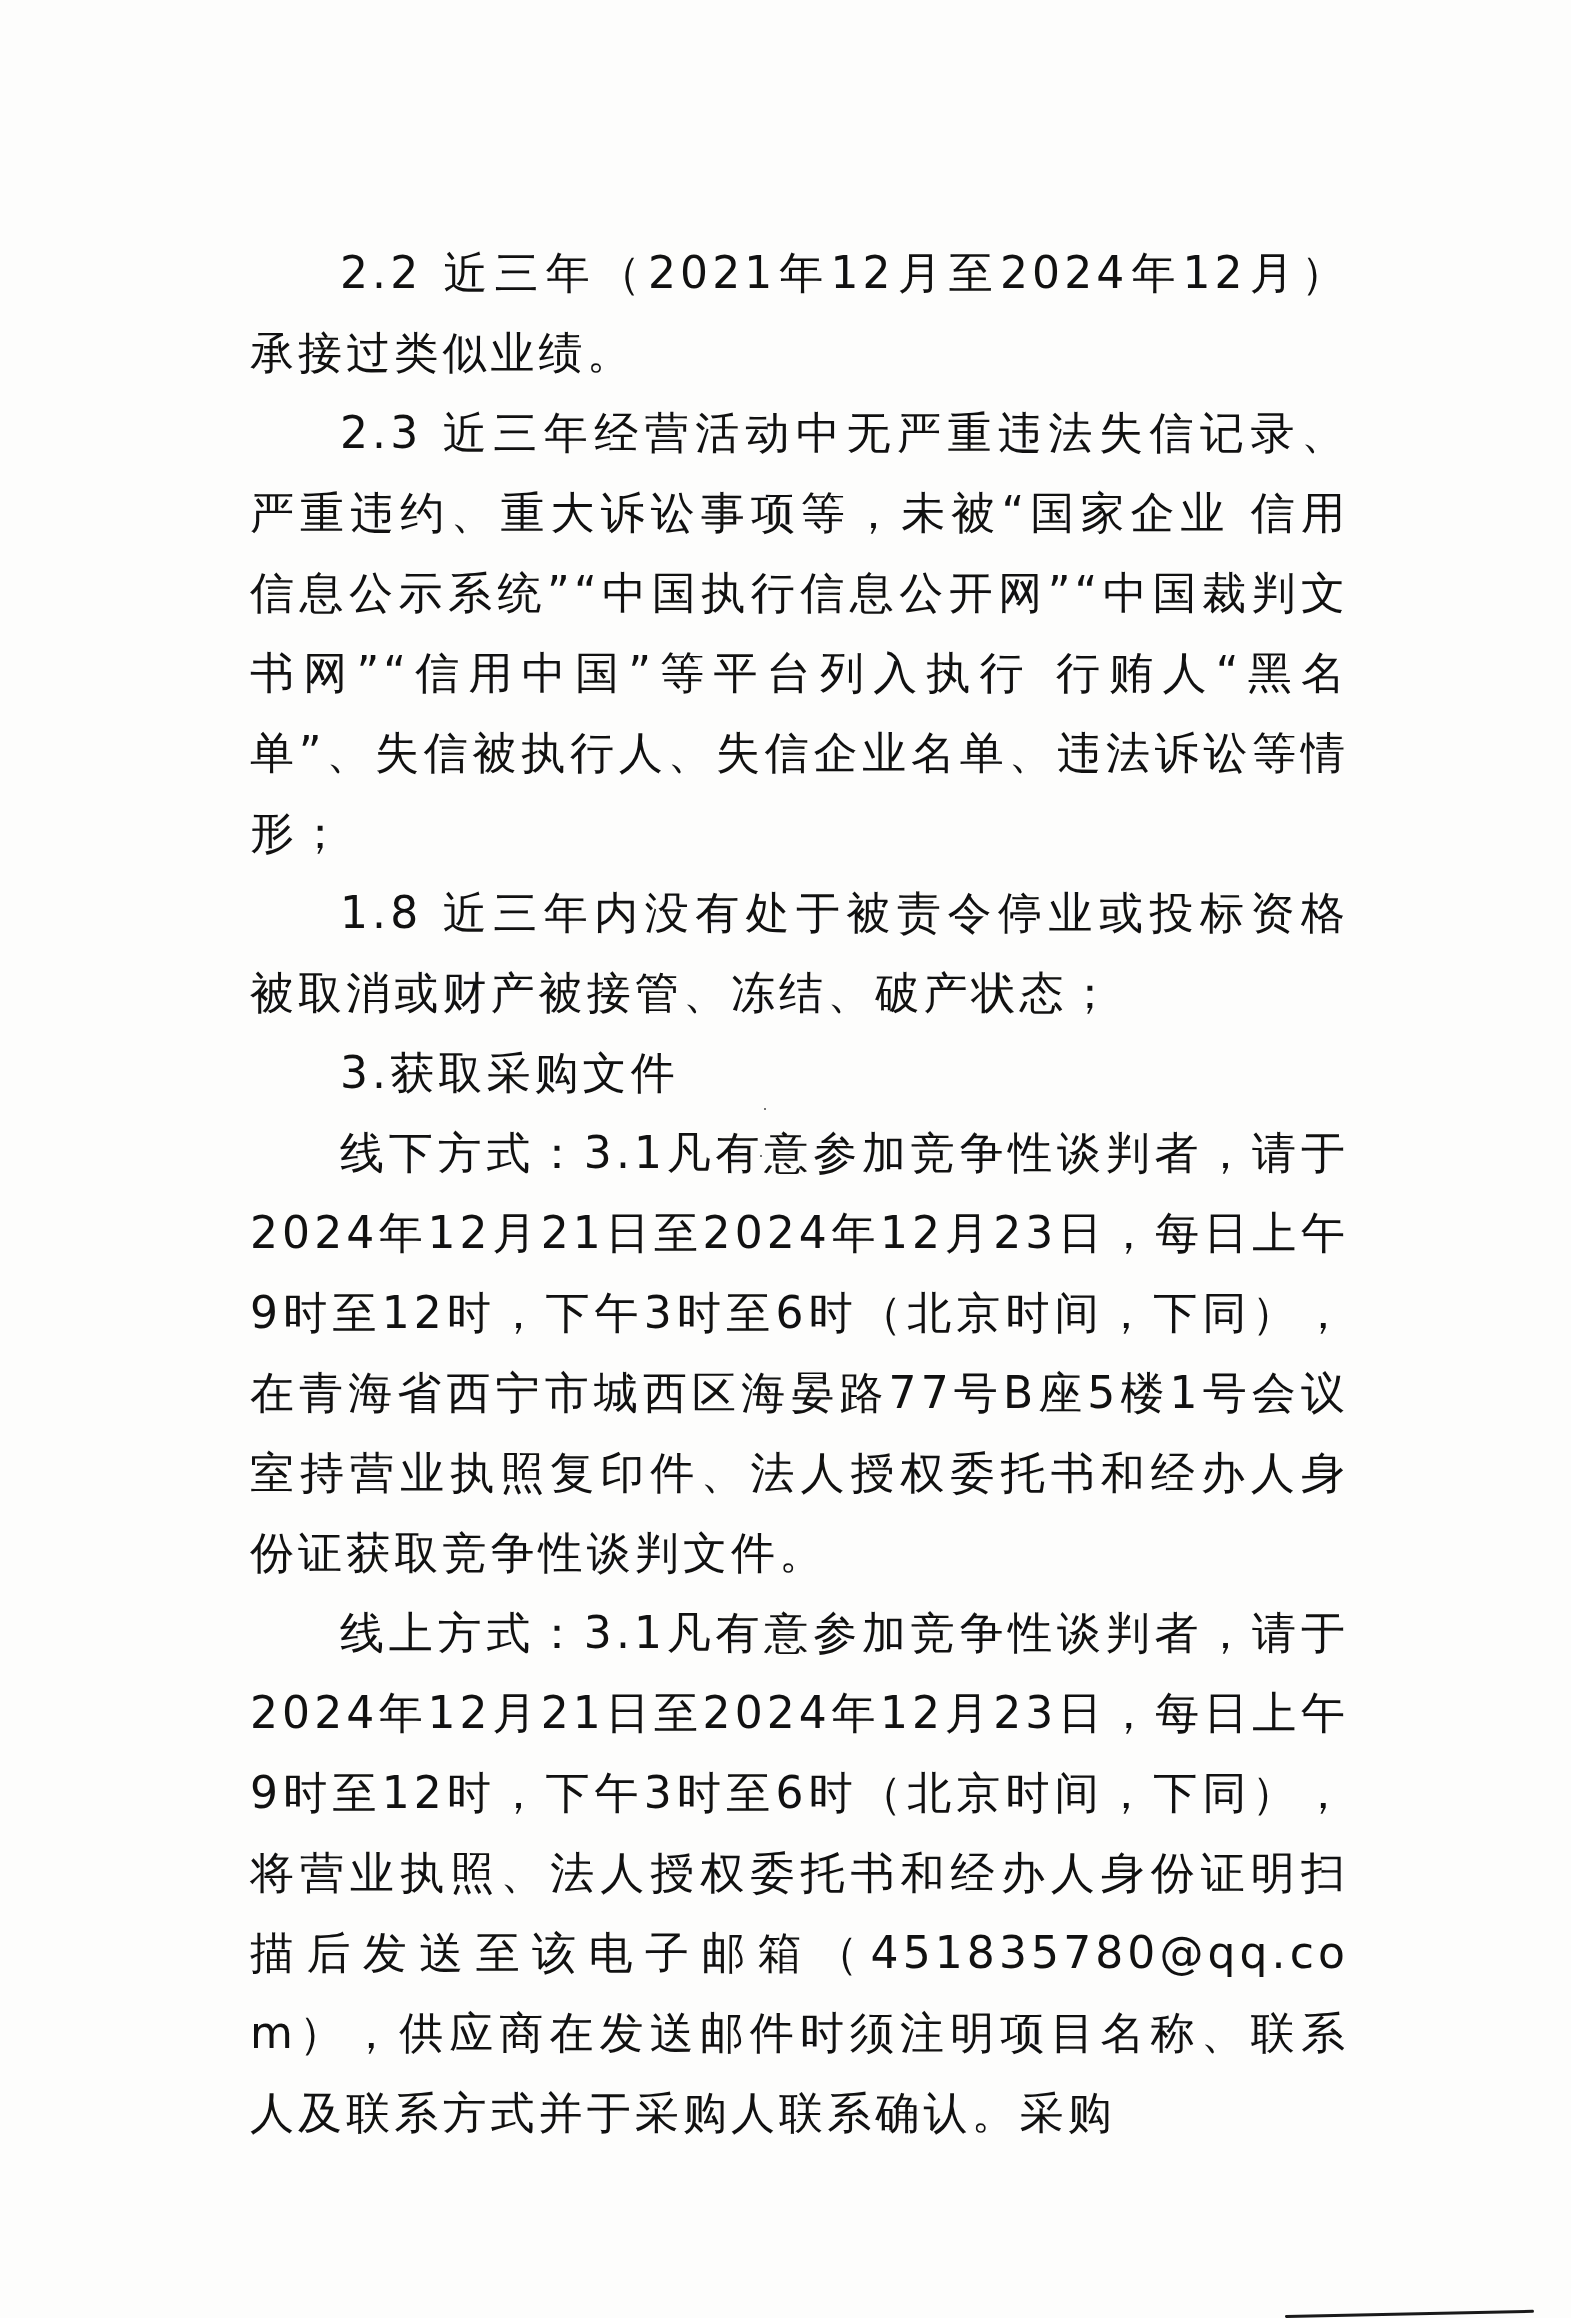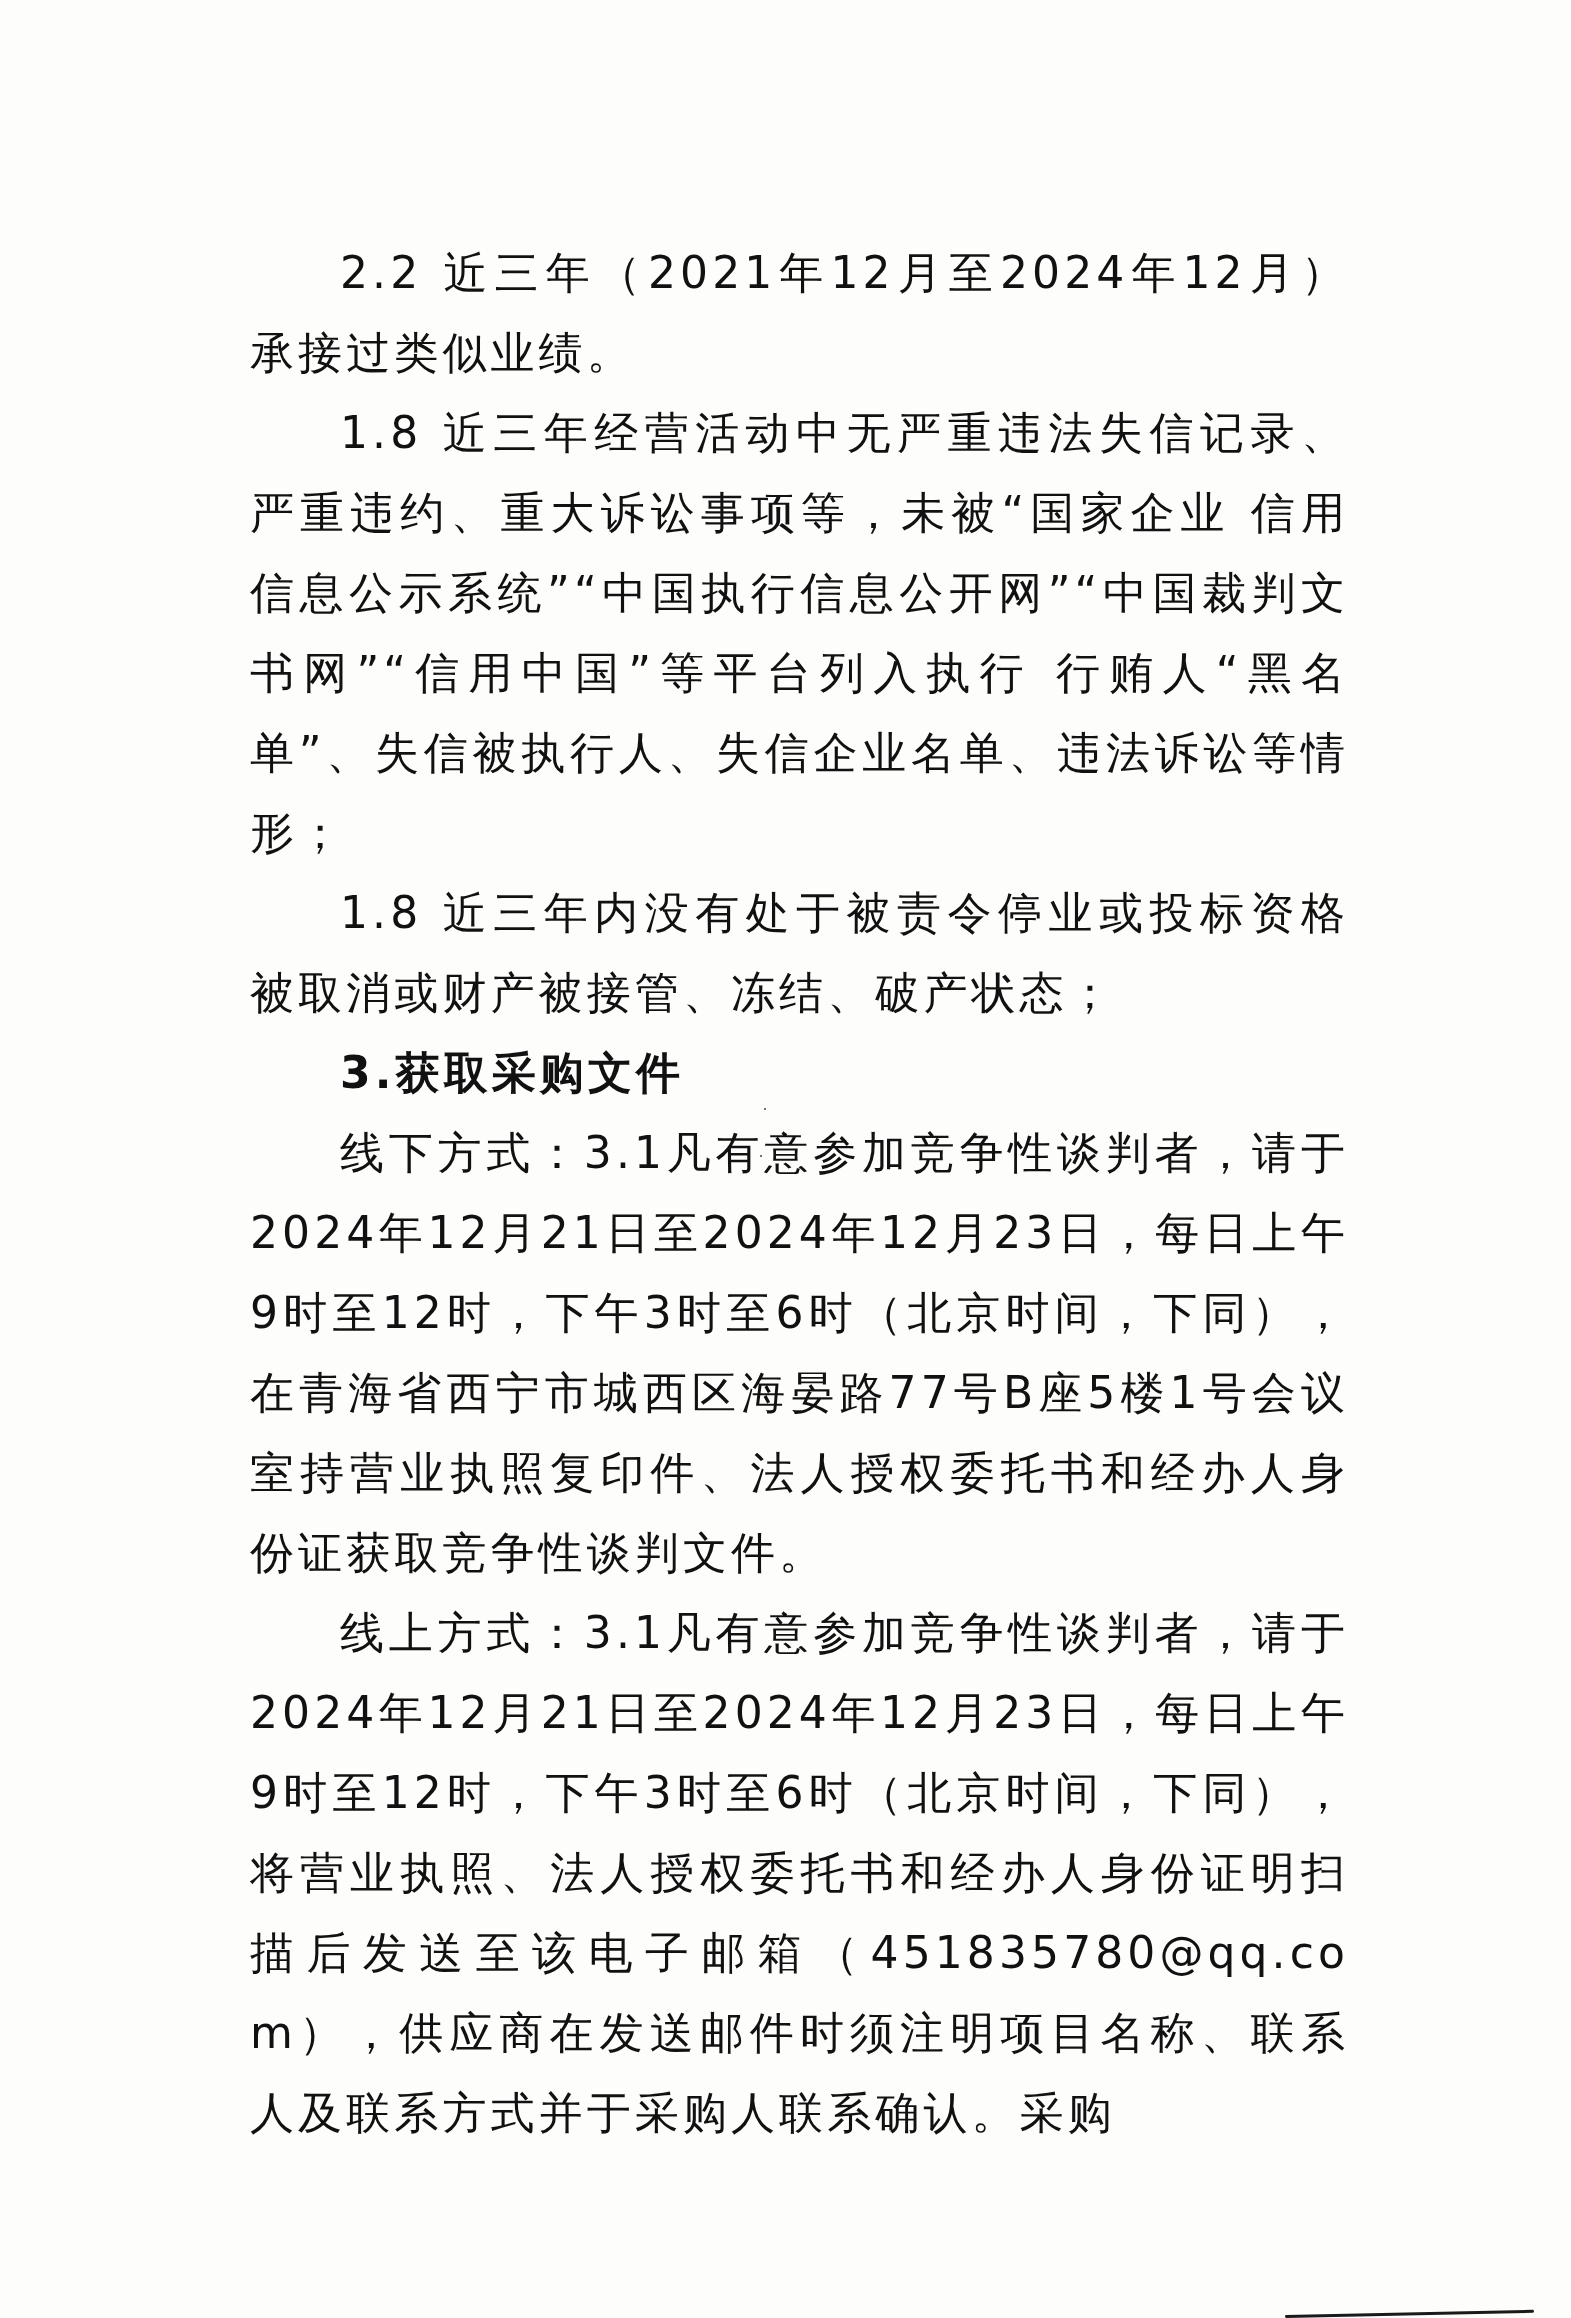--- a/index.html
+++ b/index.html
@@ -35,21 +35,21 @@
       letter-spacing: 4.1px;
       margin: 0;
       text-align: justify;
       text-align-last: left;
       word-break: break-all;
     }
     .indent {
       text-indent: 90px;
     }
     .heading {
-      font-weight: bold;
+      font-weight: normal;
     }
     .scan-line {
       position: absolute;
       height: 2.8px;
       background: #1a1a1a;
       border-radius: 1.4px;
       transform-origin: left center;
     }
     .line-1 {
       left: 981px;
@@ -70,21 +70,21 @@
       background: #444;
       border-radius: 50%;
     }
   </style>
 </head>
 <body>
 
 <div class="page">
   <div class="content">
     <p class="para indent">2.2 近三年（2021年12月至2024年12月）承接过类似业绩。</p>
-    <p class="para indent">1.8 近三年经营活动中无严重违法失信记录、严重违约、重大诉讼事项等，未被“国家企业 信用信息公示系统”“中国执行信息公开网”“中国裁判文书网”“信用中国”等平台列入执行 行贿人“黑名单”、失信被执行人、失信企业名单、违法诉讼等情形；</p>
+    <p class="para indent">2.3 近三年经营活动中无严重违法失信记录、严重违约、重大诉讼事项等，未被“国家企业 信用信息公示系统”“中国执行信息公开网”“中国裁判文书网”“信用中国”等平台列入执行 行贿人“黑名单”、失信被执行人、失信企业名单、违法诉讼等情形；</p>
     <p class="para indent">1.8 近三年内没有处于被责令停业或投标资格被取消或财产被接管、冻结、破产状态；</p>
     <p class="para indent heading">3.获取采购文件</p>
     <p class="para indent">线下方式：3.1凡有意参加竞争性谈判者，请于2024年12月21日至2024年12月23日，每日上午9时至12时，下午3时至6时（北京时间，下同），在青海省西宁市城西区海晏路77号B座5楼1号会议室持营业执照复印件、法人授权委托书和经办人身份证获取竞争性谈判文件。</p>
     <p class="para indent">线上方式：3.1凡有意参加竞争性谈判者，请于2024年12月21日至2024年12月23日，每日上午9时至12时，下午3时至6时（北京时间，下同），将营业执照、法人授权委托书和经办人身份证明扫描后发送至该电子邮箱（451835780@qq.com），供应商在发送邮件时须注明项目名称、联系人及联系方式并于采购人联系确认。采购</p>
   </div>
 
   <div class="speck" style="left:764px; top:1096px;"></div>
   <div class="speck" style="left:760px; top:1143px;"></div>
 
   <div class="scan-line line-1"></div>

